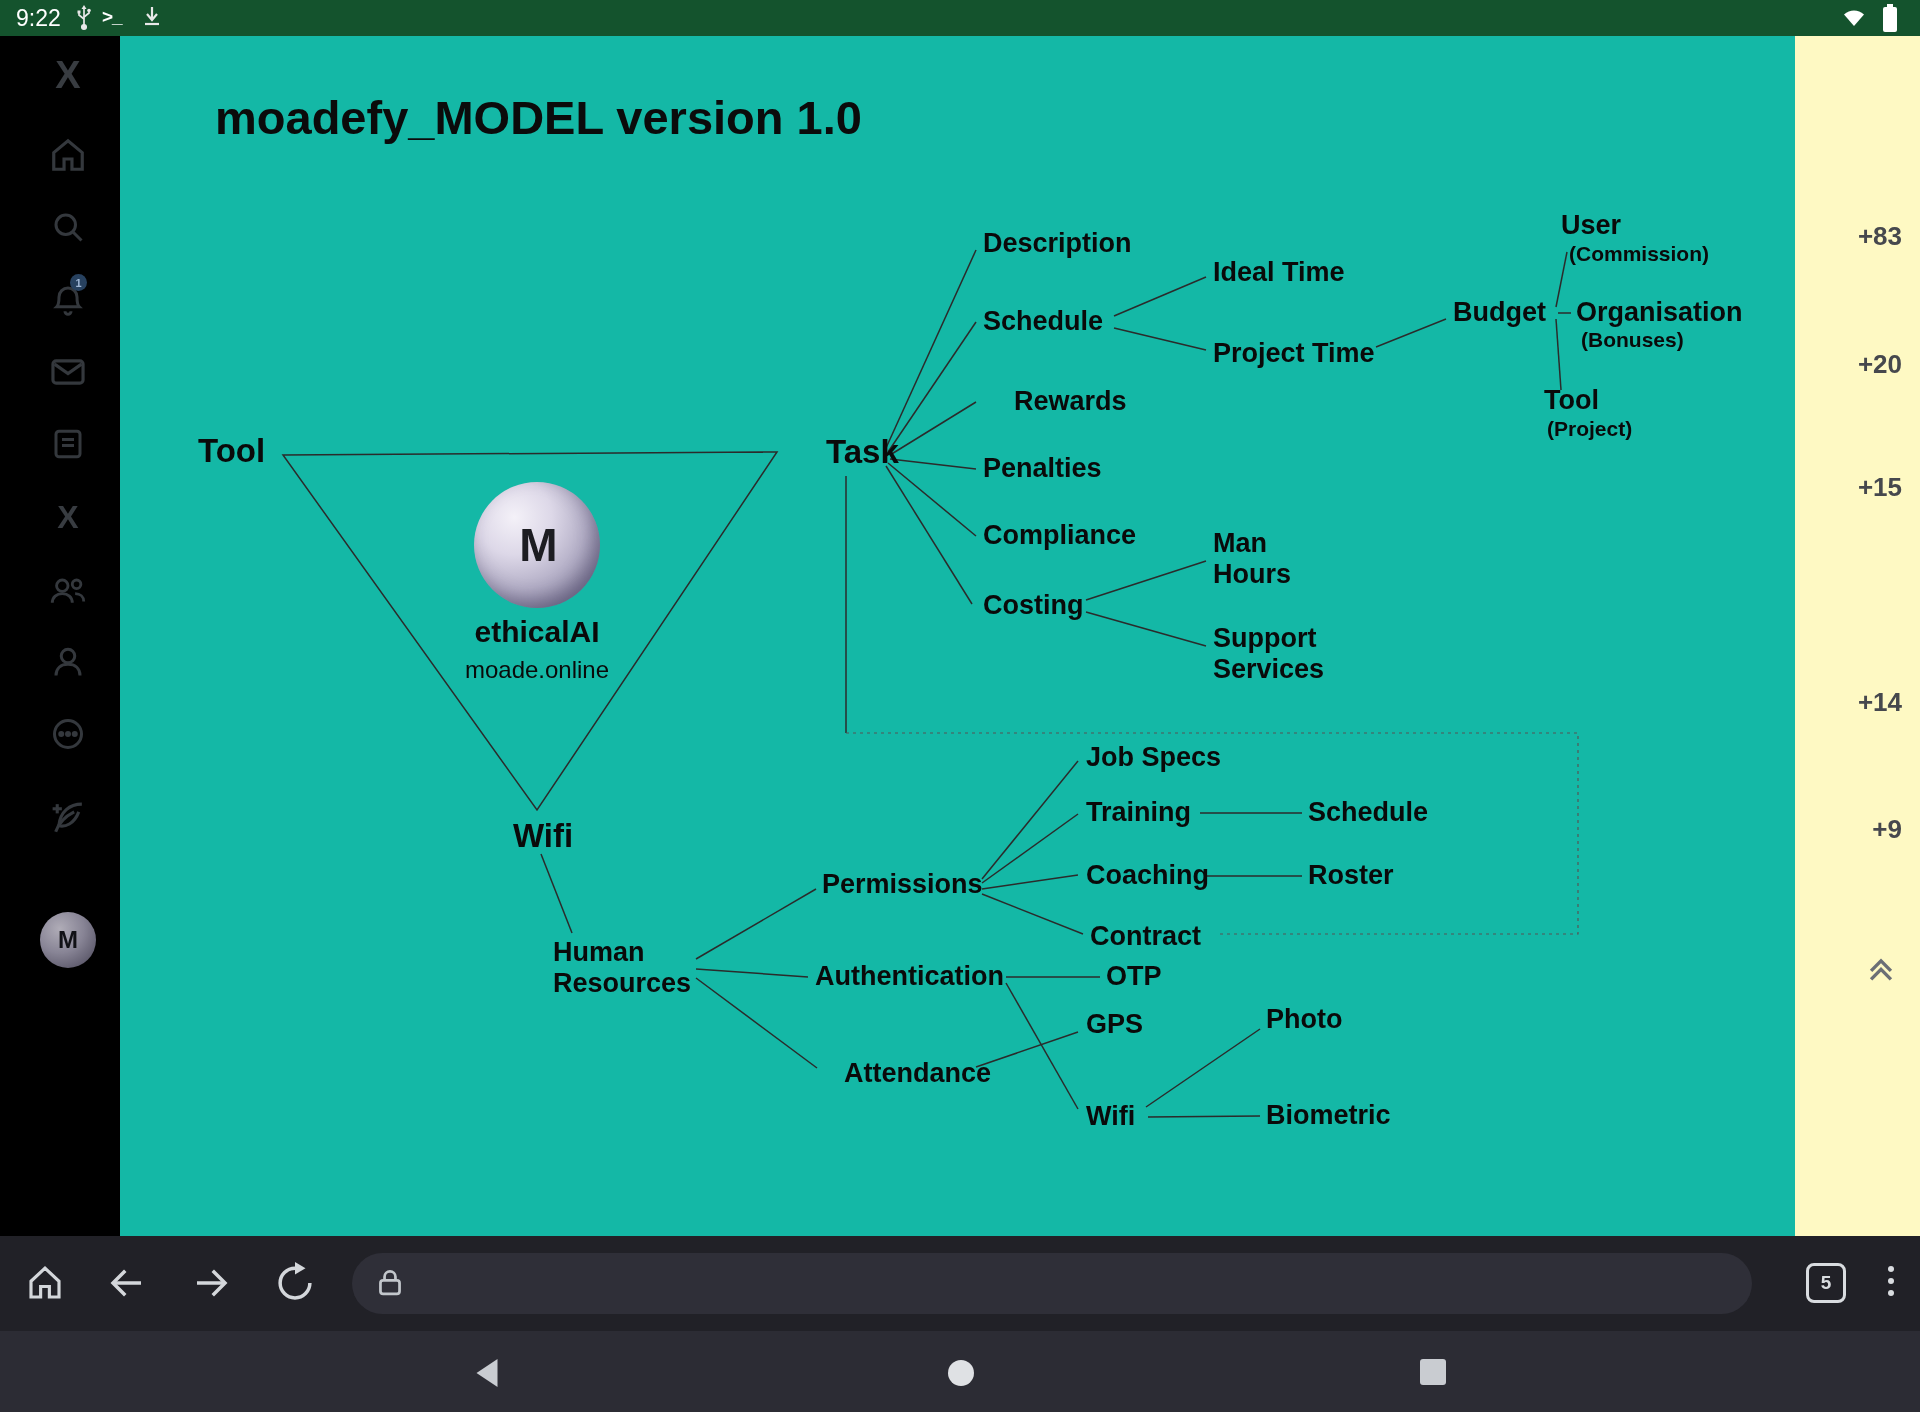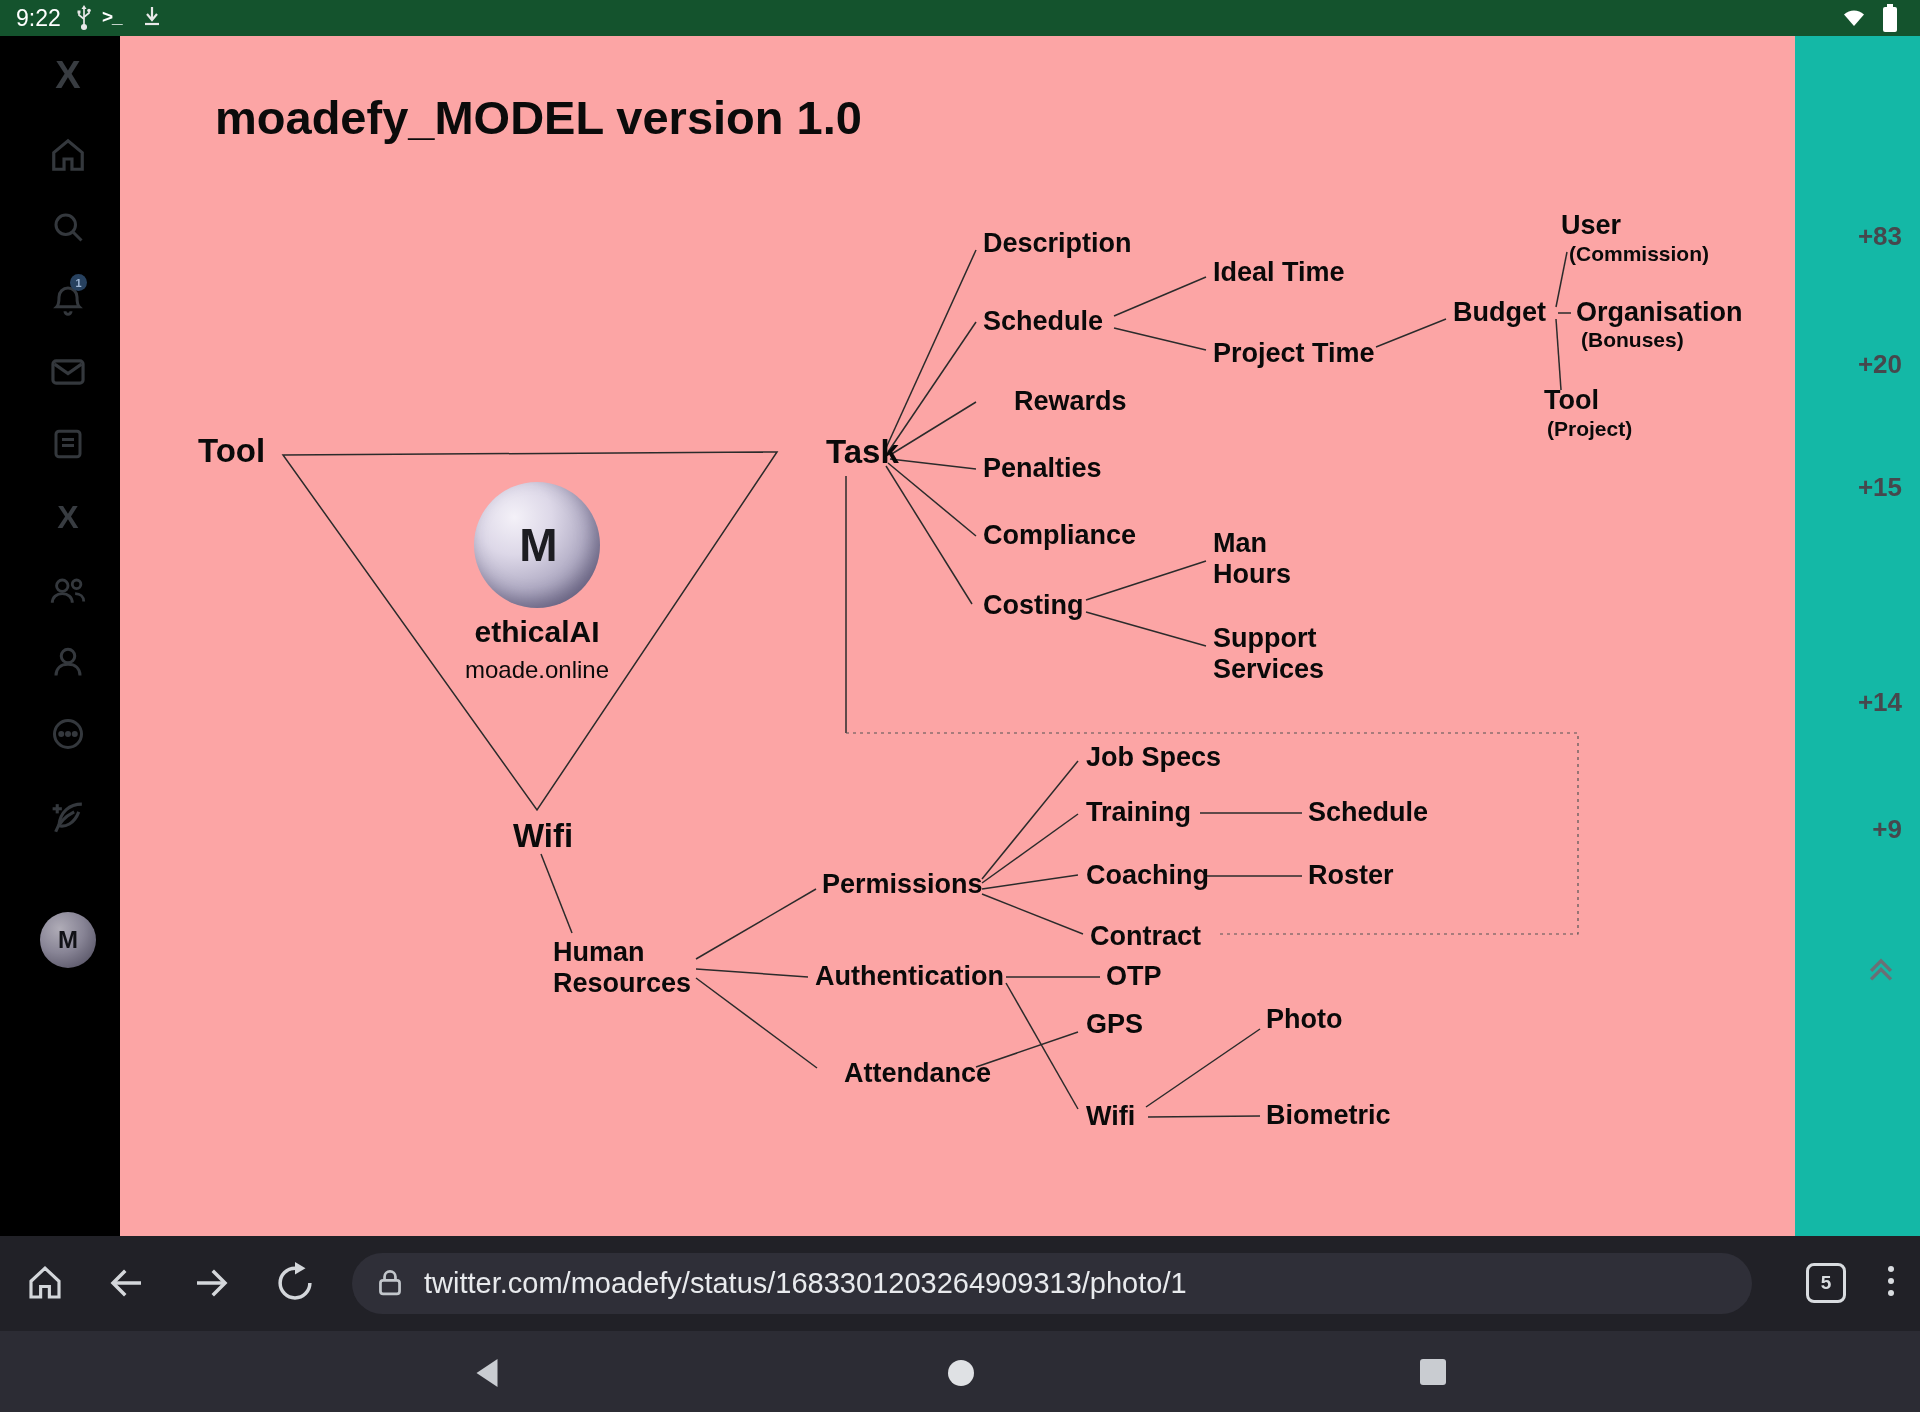--- a/index.html
+++ b/index.html
@@ -4,35 +4,35 @@
 <style>
   html,body{margin:0;padding:0;background:#000;width:1920px;height:1412px;overflow:hidden;
     font-family:"Liberation Sans","DejaVu Sans",sans-serif;}
   .abs{position:absolute;}
   
   #statusbar{position:absolute;left:0;top:0;width:1920px;height:36px;background:#14532d;color:#fff;}
   #statusbar .time{position:absolute;left:16px;top:5px;font-size:23px;font-weight:500;}
   .sb-ico{position:absolute;top:4px;}
   
   #rail-left{position:absolute;left:0;top:36px;width:120px;height:1200px;background:#000;}
-  #rail-right{position:absolute;left:1795px;top:36px;width:125px;height:1200px;background:#14b8a6;}
+  #rail-right{position:absolute;left:1795px;top:36px;width:125px;height:1200px;background:#fef9c3;}
   .rail-ico{position:absolute;left:68px;transform:translate(-50%,-50%);color:#3a3e43;}
   .rail-ico svg{display:block;}
   .xglyph{font-weight:900;font-size:38px;color:#383c41;line-height:1;}
   .badge{position:absolute;left:20px;top:-8px;width:17px;height:17px;border-radius:50%;
     background:#27415f;color:#9fb6d4;font-size:11px;font-weight:700;display:flex;
     align-items:center;justify-content:center;}
   .avatar{position:absolute;left:68px;transform:translate(-50%,-50%);width:56px;height:56px;border-radius:50%;
     background:radial-gradient(circle at 35% 30%,#cfcbd8 0%,#a09cb0 45%,#6f6b80 80%,#55515f 100%);
     opacity:.85;display:flex;align-items:center;justify-content:center;
     color:#15151a;font-weight:900;font-size:24px;}
   .count{position:absolute;right:18px;transform:translateY(-50%);color:#46484d;
     font-size:26px;font-weight:700;text-align:right;}
   
-  #canvas{position:absolute;left:120px;top:36px;width:1675px;height:1200px;background:#fca5a5;}
+  #canvas{position:absolute;left:120px;top:36px;width:1675px;height:1200px;background:#14b8a6;}
   #lines{position:absolute;left:0;top:0;}
   #lines line,#lines polygon,#lines polyline{stroke:#2b2b2b;stroke-width:1.5;fill:none;}
   #lines .dash{stroke:#555;stroke-width:1.2;stroke-dasharray:3 4;}
   .dtitle{position:absolute;left:95px;top:54px;font-size:47px;font-weight:800;color:#0b0b0b;letter-spacing:0px;}
   .dsub{position:absolute;left:65px;top:120px;font-size:24.5px;color:#1b1b1b;line-height:34px;white-space:pre-line;}
   .dlabel{position:absolute;transform:translateY(-50%);font-weight:700;font-size:27px;color:#0a0a0a;
     white-space:pre-line;line-height:1.15;}
   .dlabel.big{font-size:33px;}
   .dlabel.sub{font-size:21px;}
   .dlabel.centered{transform:translate(-50%,-50%);text-align:center;}
@@ -299,21 +299,20 @@
         <path d="M12 3.5 a8.5 8.5 0 1 0 8.5 8.5"></path>
         <polygon points="12,0 18,3.5 12,7.2" fill="#d4d7db" stroke="none"></polygon>
       </svg></span>
 
   <div id="omnibox">
     <span class="abs" style="left:24px;top:15px">
       <svg width="28" height="30" viewBox="0 0 20 22" fill="none" stroke="#c2c6cb" stroke-width="2">
           <rect x="3" y="9" width="14" height="10" rx="2"></rect>
           <path d="M6 9 V6.5 a4 4 0 0 1 8 0 V9"></path>
         </svg></span>
-    <span class="url">twitter.com/moadefy/status/1683301203264909313/photo/1</span>
   </div>
 
   <div id="tabbox">
     <span>5</span>
   </div>
   <span class="kebab">
       <i></i>
       <i></i>
       <i></i>
     </span>

